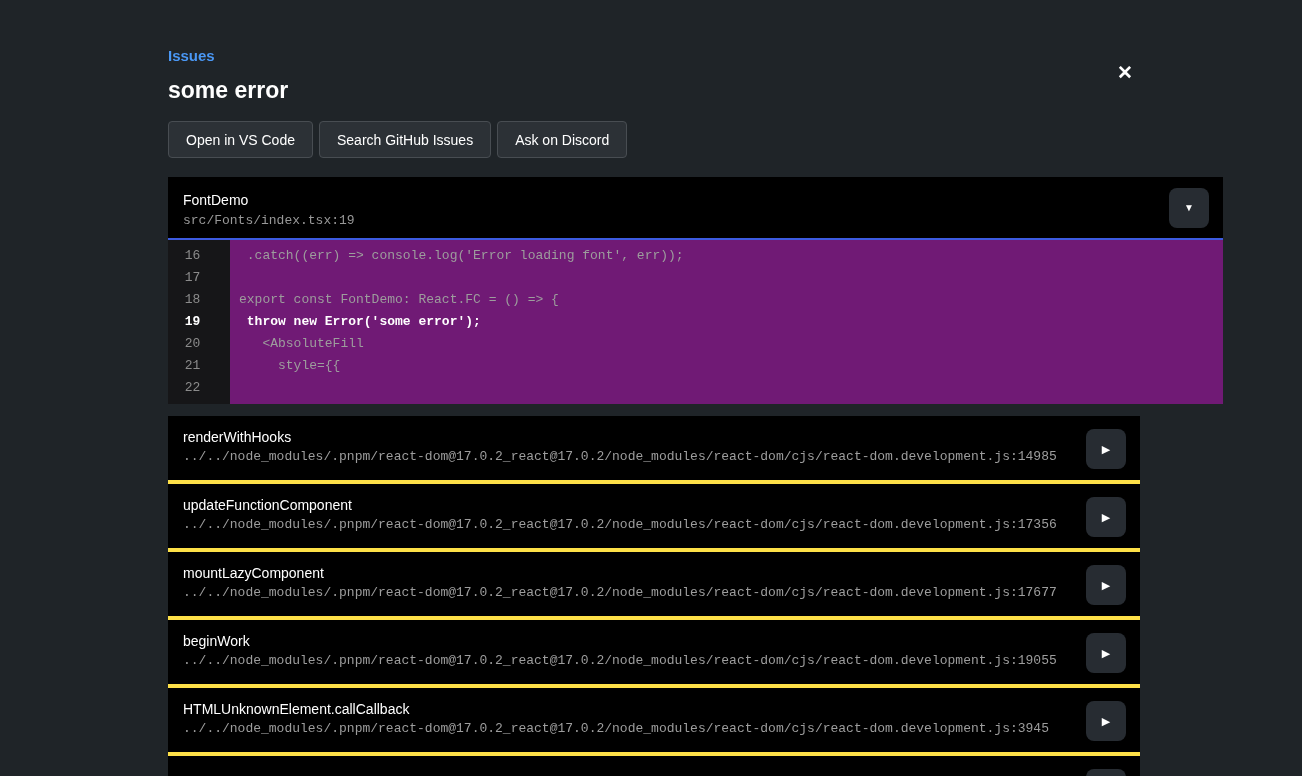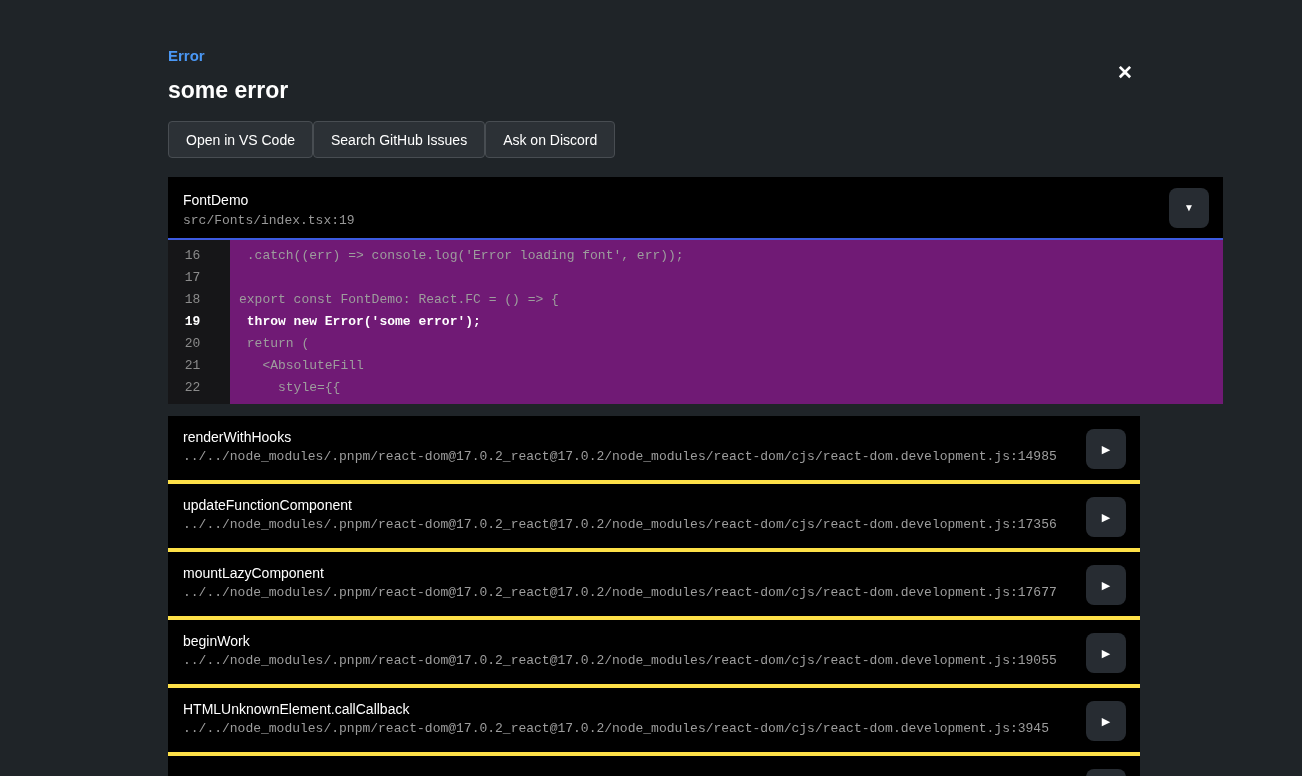--- a/index.html
+++ b/index.html
@@ -18,21 +18,21 @@
     position:absolute; left:168px; top:77px;
     color:#ffffff; font-size:23px; font-weight:bold;
   }
   .close-button {
     position:absolute; left:1108px; top:57px;
     width:34px; height:32px; line-height:32px; text-align:center;
     color:#ffffff; font-size:19px; font-weight:bold; cursor:pointer;
   }
   .actions {
     position:absolute; left:168px; top:121px;
-    display:flex; 
+    display:flex; gap:6px;
   }
   .action-button {
     height:37px; padding:0 17px;
     background:#2c3136; border:1px solid #484d52; border-radius:4px;
     color:#ffffff; font-size:14px;
     display:flex; align-items:center;
     cursor:pointer; white-space:nowrap;
     font-family:"Liberation Sans", sans-serif;
   }
   .code-frame { position:absolute; left:168px; top:177px; width:1055px; }
@@ -78,21 +78,21 @@
   .frame-path {
     color:#9d9d9d; font-size:13px; margin-top:4px;
     font-family:"Liberation Mono", monospace; white-space:nowrap;
   }
   .stack-frame .icon-button { top:13px; }
   .stack-frame .glyph { font-size:11px; line-height:11px; }
 </style>
 </head>
 <body>
 
-<div class="error-label">Error</div>
+<div class="error-label">Issues</div>
 <div class="error-message">some error</div>
 <div class="close-button">✕</div>
 
 <div class="actions">
   <div class="action-button">Open in VS Code</div>
   <div class="action-button">Search GitHub Issues</div>
   <div class="action-button">Ask on Discord</div>
 </div>
 
 <div class="code-frame">
@@ -114,21 +114,20 @@
       <div class="line-num">21</div>
       <div class="line-num">22</div>
       <div class="spacer"></div>
     </div>
     <div class="code-col">
       <div class="spacer"></div>
       <div class="line-text"> .catch((err) =&gt; console.log('Error loading font', err));</div>
       <div class="line-text"></div>
       <div class="line-text">export const FontDemo: React.FC = () =&gt; {</div>
       <div class="line-text hl"> throw new Error('some error');</div>
-      <div class="line-text"> return (</div>
       <div class="line-text">   &lt;AbsoluteFill</div>
       <div class="line-text">     style={{</div>
       <div class="spacer"></div>
     </div>
   </div>
 </div>
 
 <div class="stack">
   <div class="stack-frame">
     <div class="frame-title">renderWithHooks</div>

